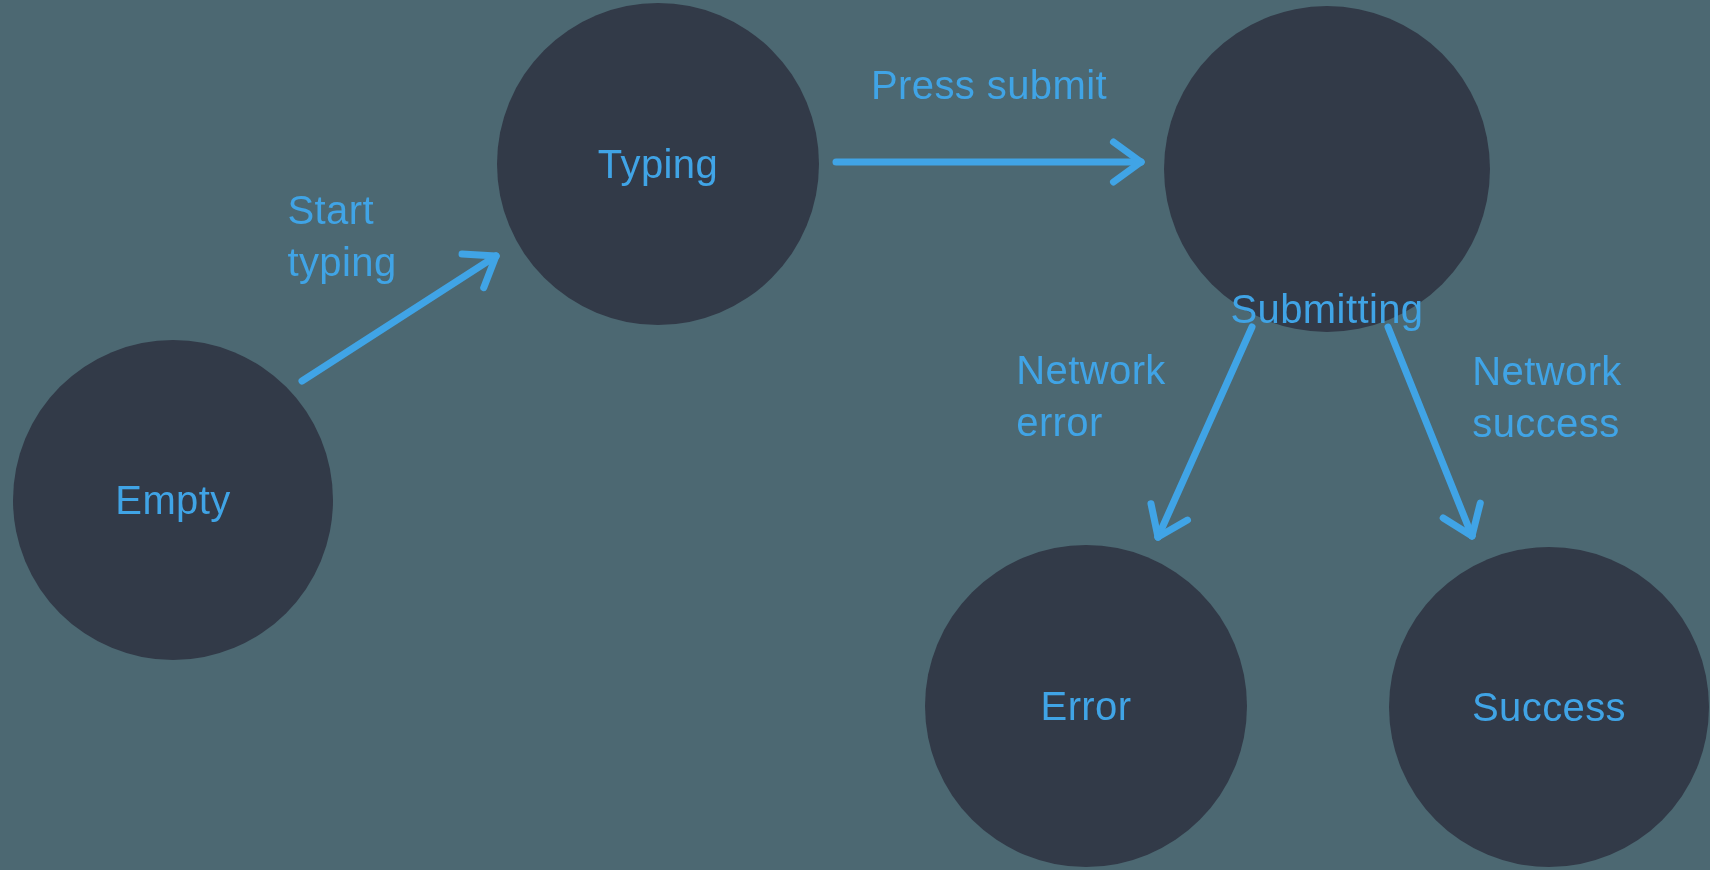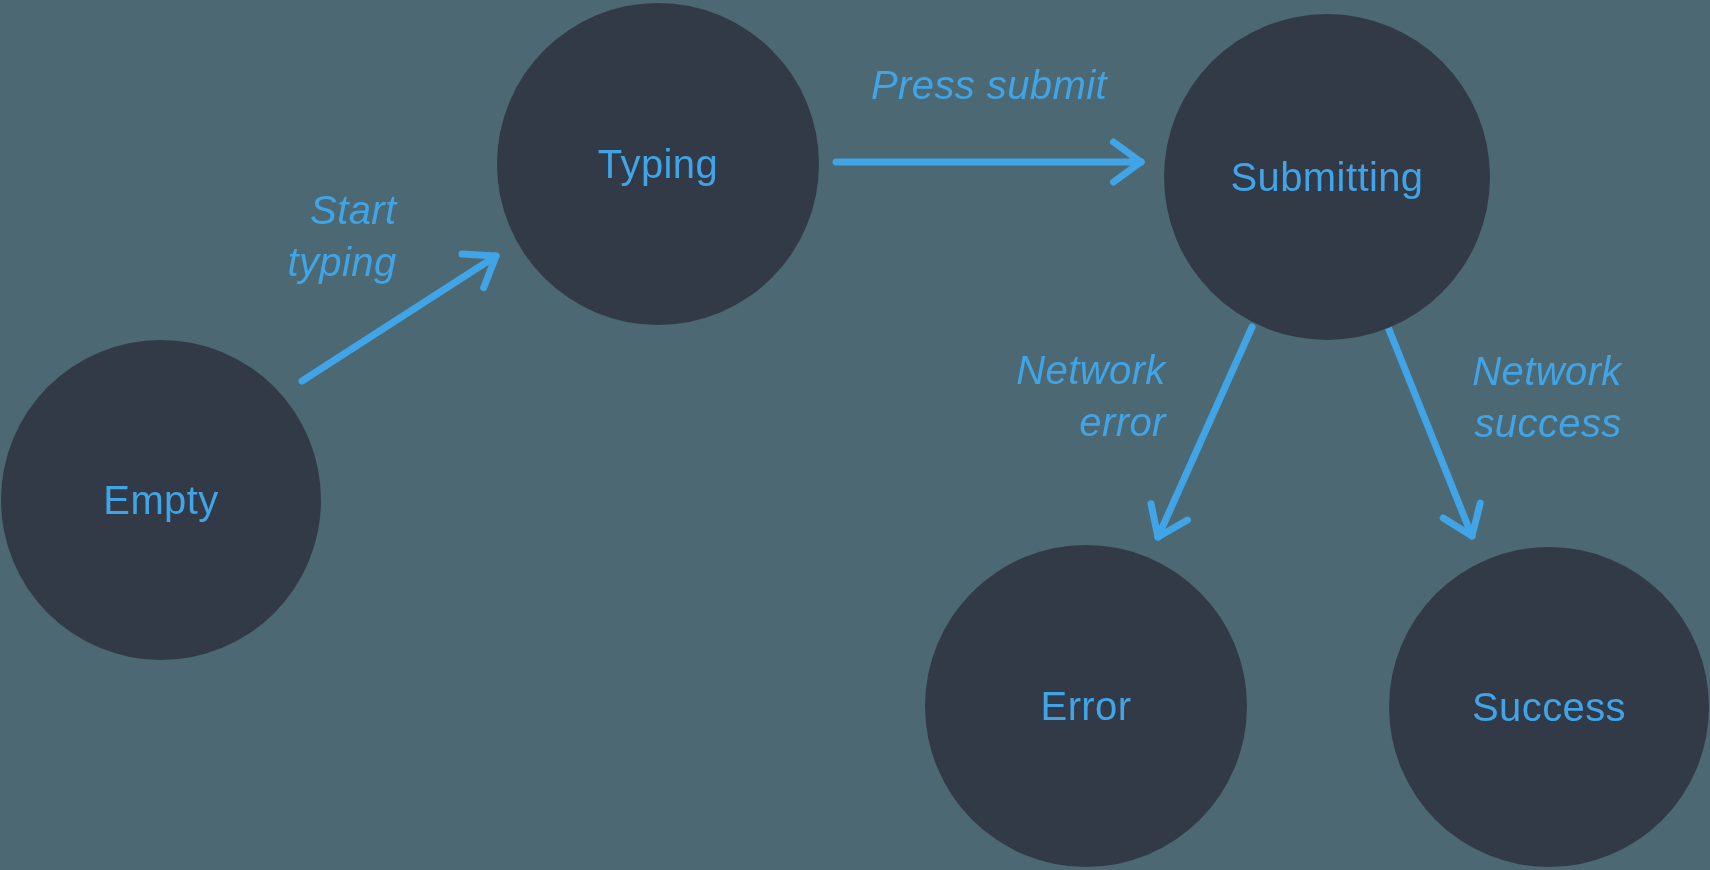--- a/index.html
+++ b/index.html
@@ -37,23 +37,22 @@
     letter-spacing: 0.4px;
     white-space: nowrap;
   }
   .edge-label {
     position: absolute;
     transform: translate(-50%, -50%);
     color: var(--accent, #40A4E6);
     font-size: 40px;
     line-height: 52px;
     letter-spacing: 0.4px;
-    text-align: right;
+    text-align: left;
     white-space: nowrap;
-    font-style: italic;
   }
 </style>
 </head>
 <body>
 
 <div class="canvas" style="--bg: #4C6872; --node: #323A48; --accent: #40A4E6; width: 1710px; height: 870px;">
   <svg id="edges-svg" xmlns="http://www.w3.org/2000/svg" viewBox="0 0 1710 870">
       <g>
         <line x1="302" y1="381" x2="496" y2="256" stroke="#40A4E6" stroke-width="7" stroke-linecap="round"></line>
         <line x1="496" y1="256" x2="483.70193965898767" y2="287.6979133674256" stroke="#40A4E6" stroke-width="7" stroke-linecap="round"></line>
@@ -69,27 +68,27 @@
         <line x1="1158" y1="537" x2="1150.9973024202122" y2="503.72895813765314" stroke="#40A4E6" stroke-width="7" stroke-linecap="round"></line>
         <line x1="1158" y1="537" x2="1187.4786886084912" y2="520.0587214790731" stroke="#40A4E6" stroke-width="7" stroke-linecap="round"></line>
       </g>
       <g>
         <line x1="1388" y1="327" x2="1472" y2="536" stroke="#40A4E6" stroke-width="7" stroke-linecap="round"></line>
         <line x1="1472" y1="536" x2="1443.199154273362" y2="517.9303767214035" stroke="#40A4E6" stroke-width="7" stroke-linecap="round"></line>
         <line x1="1472" y1="536" x2="1480.2852821842055" y2="503.02494732183" stroke="#40A4E6" stroke-width="7" stroke-linecap="round"></line>
       </g>
     </svg>
   <div id="nodes-layer">
-      <div class="node" style="left: 1px; top: 340px; width: 320px; height: 320px; justify-content: center;">
+      <div class="node" style="left: 13px; top: 340px; width: 320px; height: 320px; justify-content: center;">
         <span class="node-label">Empty</span>
       </div>
       <div class="node" style="left: 497px; top: 3px; width: 322px; height: 322px;">
         <span class="node-label">Typing</span>
       </div>
-      <div class="node" style="left: 1164px; top: 14px; width: 326px; height: 326px;">
+      <div class="node" style="left: 1164px; top: 6px; width: 326px; height: 326px; align-items: flex-end;">
         <span class="node-label">Submitting</span>
       </div>
       <div class="node" style="left: 925px; top: 545px; width: 322px; height: 322px;">
         <span class="node-label">Error</span>
       </div>
       <div class="node" style="left: 1389px; top: 547px; width: 320px; height: 320px;">
         <span class="node-label">Success</span>
       </div>
     </div>
   <div id="labels-layer">

